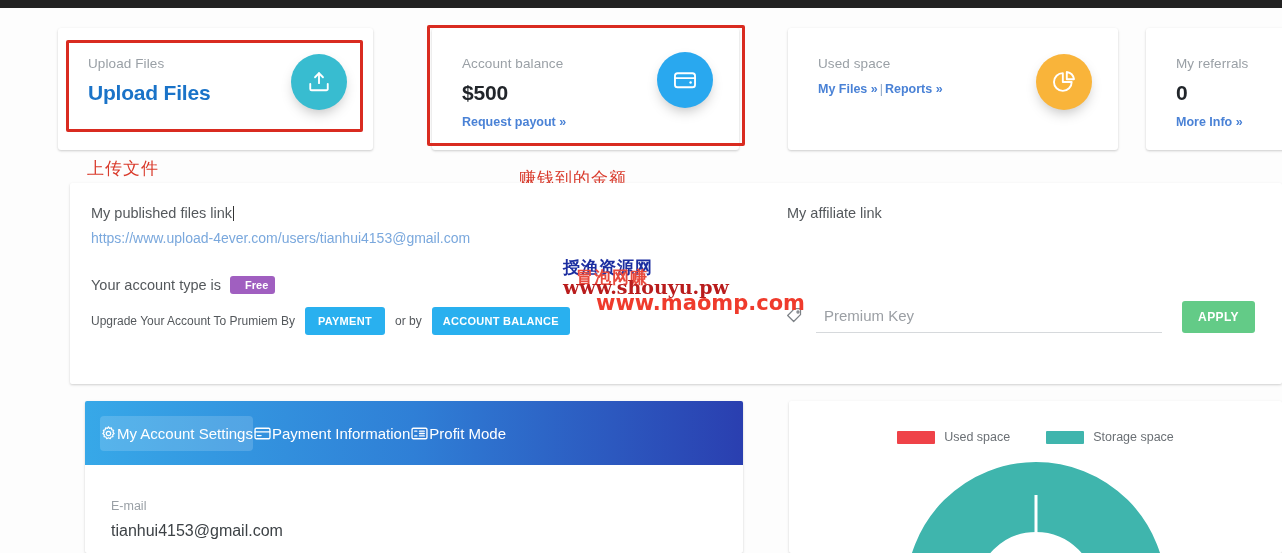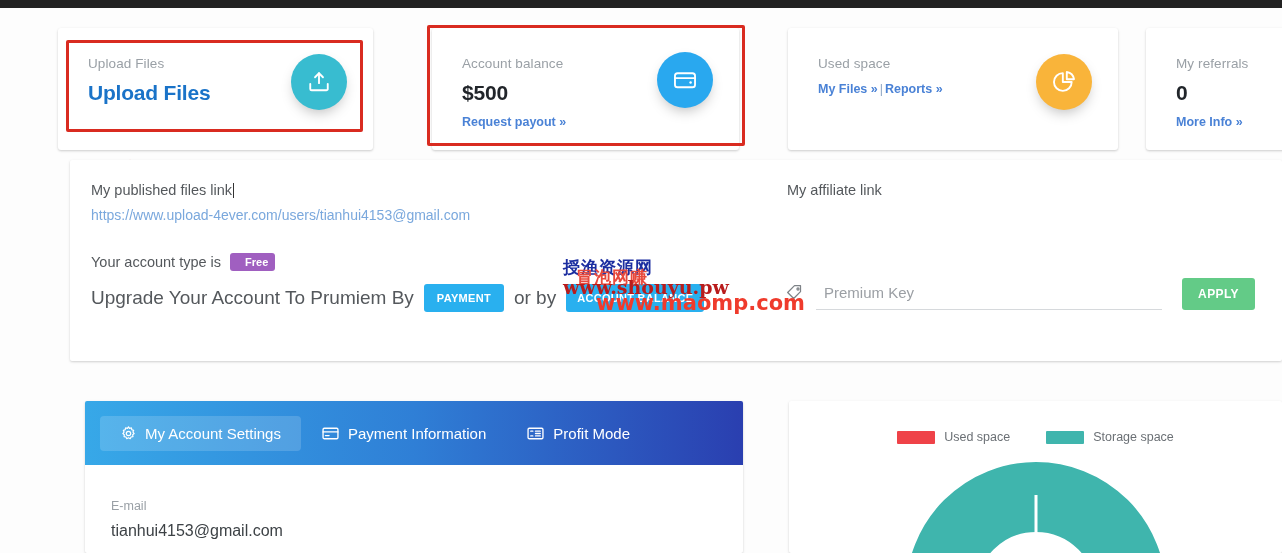--- a/index.html
+++ b/index.html
@@ -54,21 +54,21 @@
     border-radius: 2px; pointer-events: none;
   }
   .annot-text {
     position: absolute; color: #d93a2b; font-size: 17px;
     font-family: "DejaVu Sans", sans-serif; font-weight: 500;
     letter-spacing: 1px; white-space: nowrap;
   }
 
   
   .panel-links {
-    position: absolute; left: 70px; top: 160px;
+    position: absolute; left: 70px; top: 183px;
     width: 1212px; height: 201px;
     background: #ffffff; border-radius: 2px;
     box-shadow: 0 1px 3px rgba(0,0,0,0.12), 0 1px 2px rgba(0,0,0,0.07);
   }
   .pl-col-left { position: absolute; left: 21px; top: 20px; width: 660px; }
   .pl-col-right { position: absolute; left: 717px; top: 20px; width: 470px; }
 
   .fld-label {
     font-size: 14.5px; color: #54585c; line-height: 20px; font-weight: 400;
   }
@@ -83,21 +83,21 @@
 
   .acct-type { position: absolute; left: 21px; top: 93px; display: flex; align-items: center; }
   .acct-type .txt { font-size: 14.5px; color: #54585c; }
   .badge-free {
     margin-left: 9px; background: #a05fc0; color: #fff;
     font-size: 11px; font-weight: bold; padding: 3px 7px 3px 15px;
     border-radius: 3px; line-height: 12px;
   }
 
   .upgrade-row { position: absolute; left: 21px; top: 124px; display: flex; align-items: center; }
-  .upgrade-row .txt { font-size: 19px; color: #54585c; }
+  .upgrade-row .txt { font-size: 12px; color: #54585c; }
   .btn-blue {
     display: inline-block; background: #29b0ef; color: #ffffff;
     font-size: 11px; font-weight: bold; letter-spacing: .3px;
     padding: 8px 13px; border-radius: 3px; border: none;
     line-height: 12px; cursor: pointer; margin: 0 10px;
   }
   .btn-blue.wide { padding: 8px 11px; }
 
   .key-row {
     position: absolute; left: 715px; top: 118px;
@@ -145,22 +145,22 @@
     background: #ffffff; border-radius: 2px;
     box-shadow: 0 1px 3px rgba(0,0,0,0.12), 0 1px 2px rgba(0,0,0,0.07);
     overflow: hidden;
   }
   .tabbar {
     height: 64px; width: 100%;
     background: linear-gradient(to right, #37a8e8 0%, #2f7fd6 50%, #2a3fb0 100%);
     display: flex; align-items: center; padding-left: 15px;
   }
   .tab {
-    display: flex; align-items: center; gap: 8px;
-    color: #ffffff; font-size: 15px; padding: 9px 20px;
+    display: flex; align-items: center; 
+    color: #ffffff; font-size: 15px; padding: 9px 0;
     border-radius: 4px; cursor: pointer; white-space: nowrap;
   }
   .tab.active { background: rgba(255,255,255,0.16); }
   .tab .ti { display: flex; align-items: center; }
   .tab-body { padding: 34px 0 0 26px; }
   .email-label { font-size: 12.5px; color: #9aa0a6; line-height: 15px; }
   .email-value { font-size: 16px; color: #3d4246; margin-top: 7px; line-height: 20px; }
 
   
   .panel-chart {

